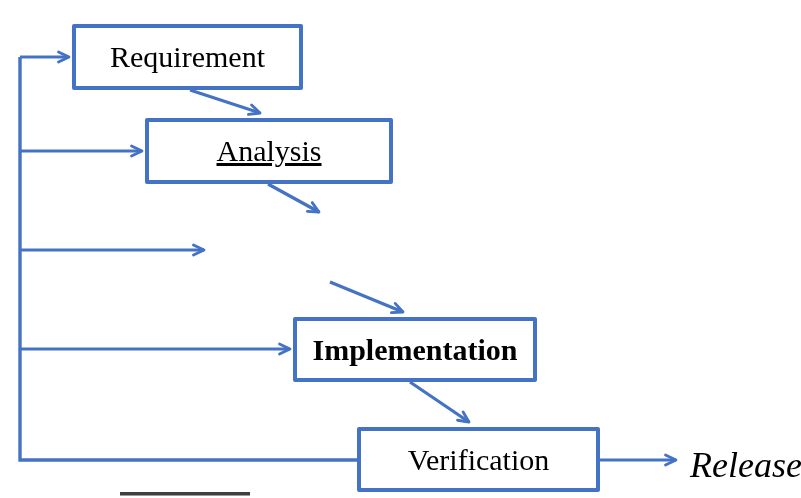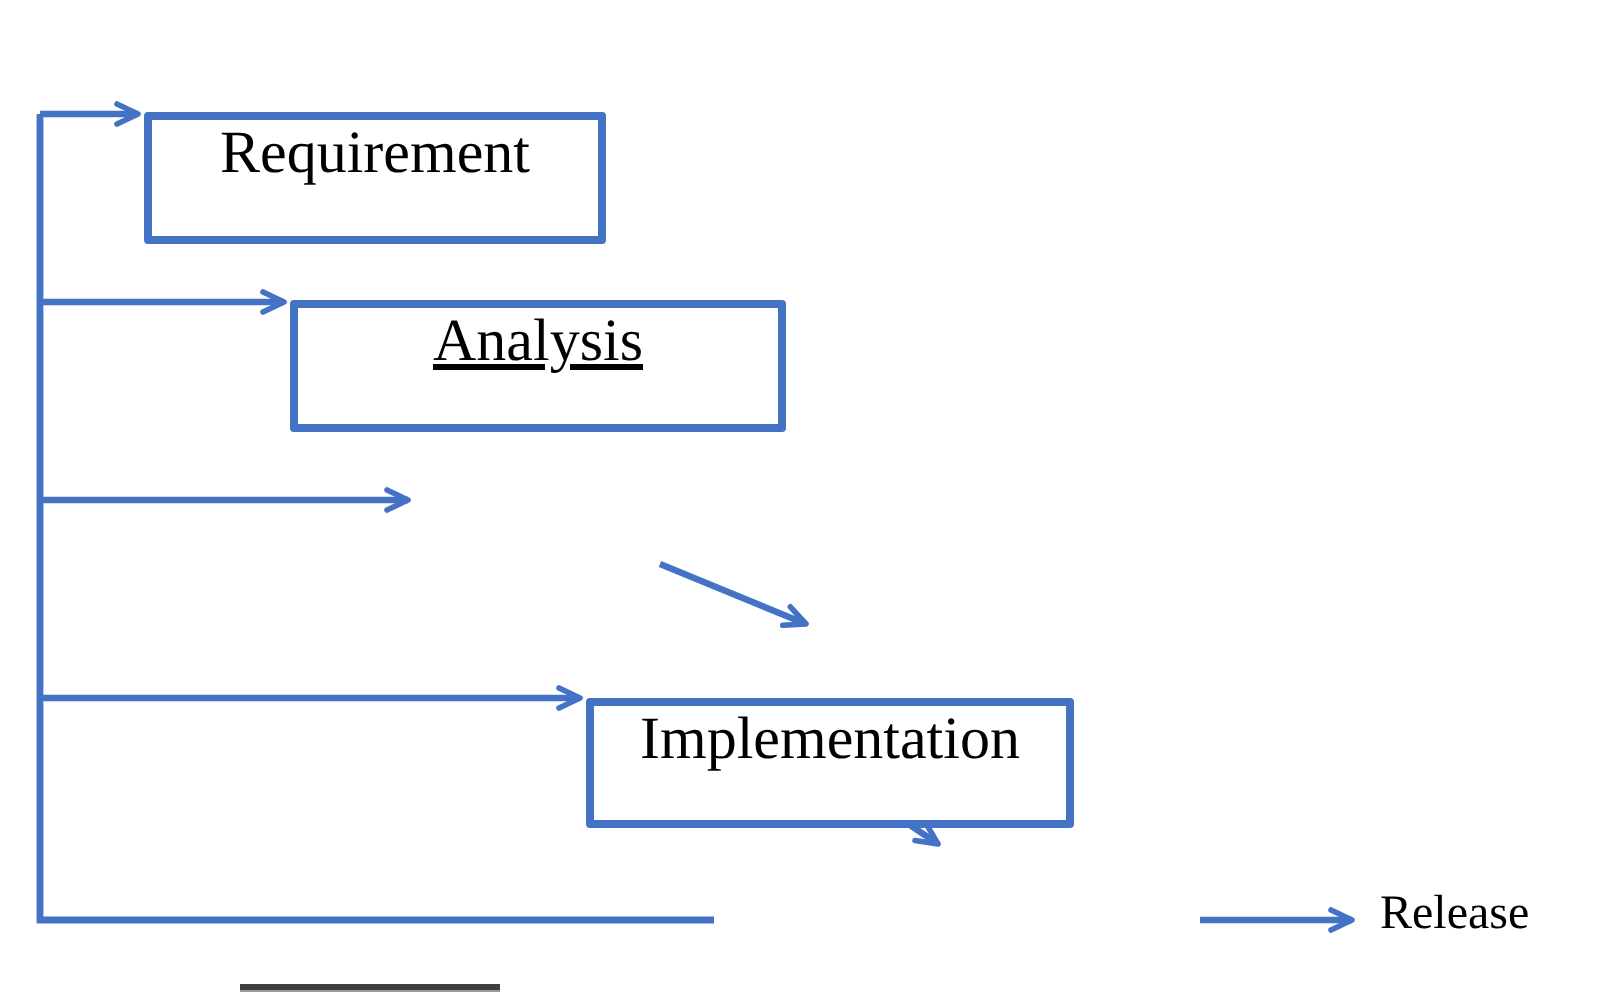--- a/index.html
+++ b/index.html
@@ -17,35 +17,35 @@
   }
   #arrow-layer{
     position:absolute;left:0;top:0;width:801px;height:498px;z-index:1;
   }
   .stage-box{
     position:absolute;
     box-sizing:border-box;
     background:#ffffff;
     border:4px solid var(--blue);
     border-radius:2px;
-    display:flex;align-items:flex-start;justify-content:center;
+    display:flex;align-items:center;justify-content:center;
     font-size:30px;color:var(--ink);
     z-index:2;
     white-space:nowrap;
-    margin-top:32px;
   }
   #box-requirement   {left:72px;  top:24px;  width:231px; height:66px;}
   #box-analysis      {left:145px; top:118px; width:248px; height:66px;text-decoration:underline;}
   #box-design        {left:207px; top:218px; width:243px; height:64px;}
-  #box-implementation{left:293px; top:317px; width:244px; height:65px;}
+  #box-implementation{left:293px; top:317px; width:244px; height:65px;font-weight:bold;}
   #box-verification  {left:357px; top:427px; width:243px; height:65px;}
   #release-label{
     position:absolute;
     left:690px; top:444px;
-    font-size:24px;
+    font-size:36px;
+    font-style:italic;
     color:var(--ink);
     z-index:2;
     white-space:nowrap;
   }
   #partial-box-edge{
     position:absolute;
     left:120px; top:492px;
     width:130px; height:3px;
     background:var(--edge);
     border-bottom:1px solid #9a9a9a;
@@ -85,18 +85,21 @@
 
   <div class="stage-box" id="box-analysis">
     <span>Analysis</span>
   </div>
 
 
   <div class="stage-box" id="box-implementation">
     <span>Implementation</span>
   </div>
 
+  <div class="stage-box" id="box-verification">
+    <span>Verification</span>
+  </div>
 
   <div id="release-label">Release</div>
 
   <div id="partial-box-edge"></div>
 
 </div>
 
 </body></html>

